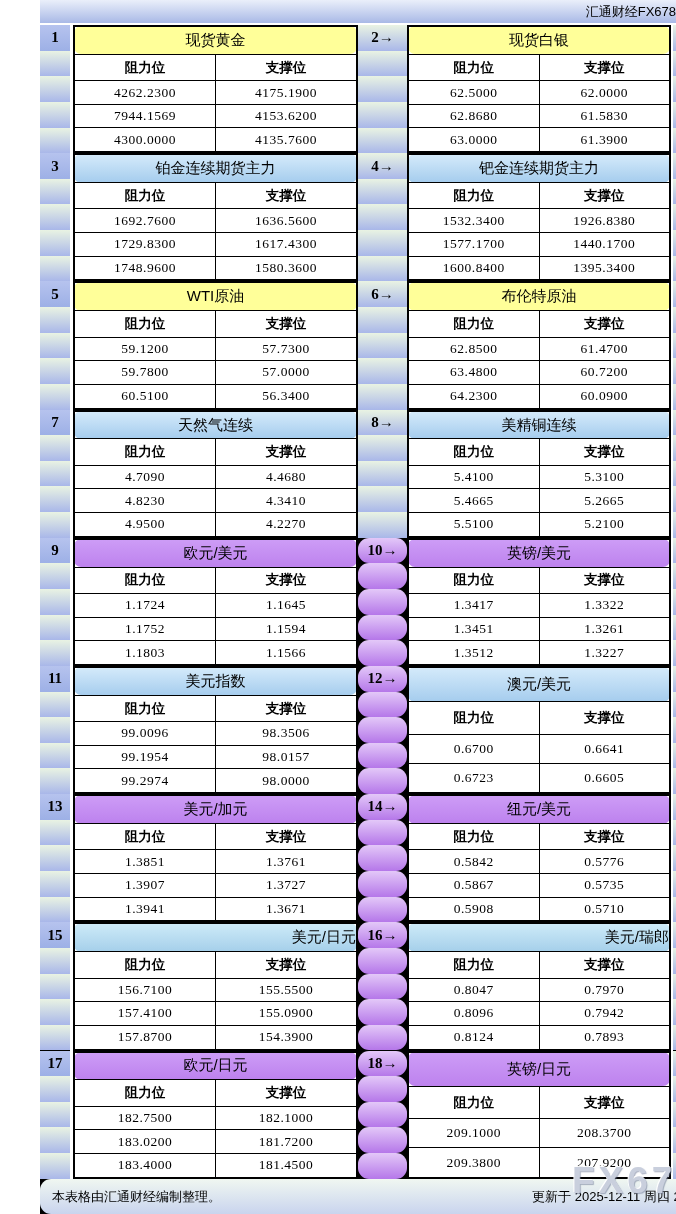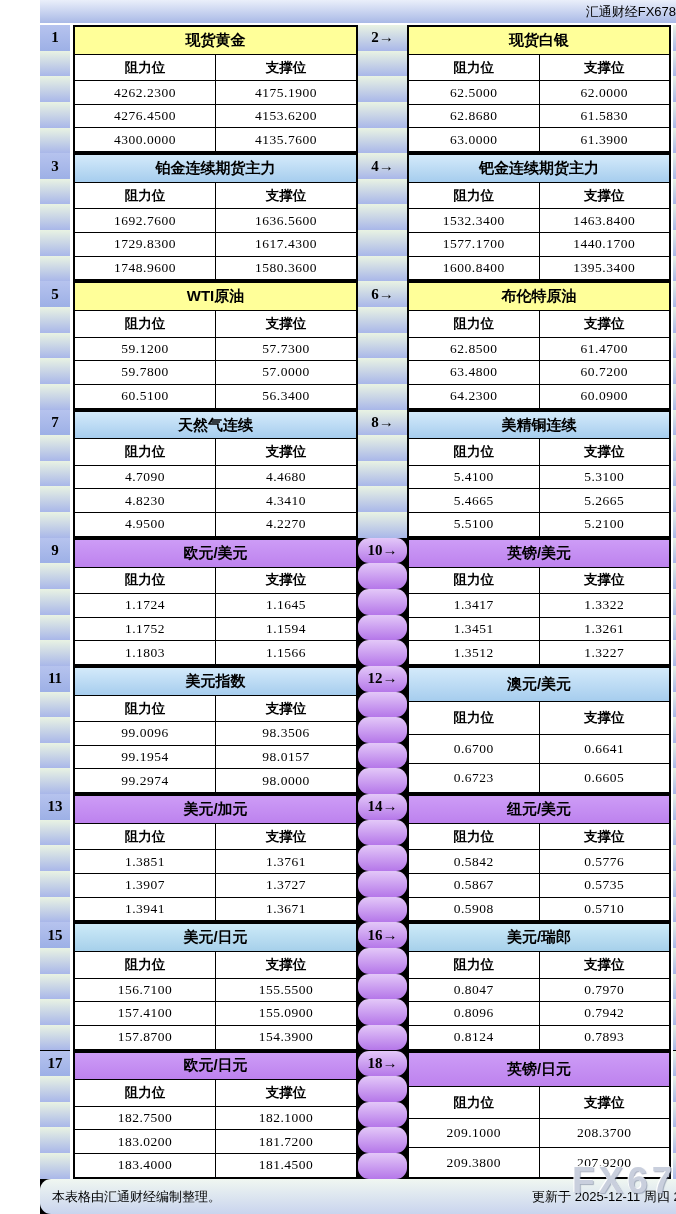--- a/index.html
+++ b/index.html
@@ -28,28 +28,28 @@
   .scol{width:49px;display:flex;flex-direction:column;}
   .scell{height:20%;background:linear-gradient(180deg,#e9f3e3 0%,#a9b7e9 100%);
          display:flex;align-items:center;justify-content:center;}
   .scol.theme-purple .scell{background:linear-gradient(180deg,#e3c8f8 0%,#b577e9 100%);border-radius:11px;}
   .slabel{font-family:"Liberation Serif",serif;font-weight:bold;font-size:15px;}
 
   table.itable{border-collapse:collapse;table-layout:fixed;height:100%;
                border:2px solid #000;background:#fff;}
   table.t1{width:285px;} table.t2{width:264px;}
   table.itable td{border:1px solid #000;text-align:center;vertical-align:middle;padding:0;}
-  td.title{font-weight:bold;font-size:15px;}
+  td.title{font-weight:normal;font-size:15px;border-radius:7px;}
   td.chead{font-weight:bold;font-size:13.5px;background:#fff;}
   td.val{font-family:"Liberation Serif",serif;font-size:13.5px;letter-spacing:0.5px;background:#fff;}
 
   .theme-yellow td.title{background:#FFFF99;}
   .theme-blue td.title{background:linear-gradient(180deg,#d4eafa 0%,#a6cdee 100%);}
   .theme-purple td.title{background:linear-gradient(180deg,#cd9cf6 0%,#bd82ee 100%);}
-  .theme-cyan td.title{background:linear-gradient(180deg,#cdeaf8 0%,#a6d0ea 100%);}
+  .theme-cyan td.title{background:linear-gradient(180deg,#cdeaf8 0%,#a6d0ea 100%);text-align:right;}
 
   
   .footer{flex:1;background:linear-gradient(180deg,#f0f7f1 0%,#c9d4ee 100%);
           display:flex;align-items:center;justify-content:space-between;
           padding:0 10px 0 12px;font-size:13px;box-sizing:border-box;border-radius:11px;}
 
   .watermark{position:absolute;right:15px;bottom:12px;z-index:5;pointer-events:none;
              font-family:"Liberation Sans",sans-serif;font-weight:bold;font-size:37px;
              letter-spacing:4px;color:#c9cfdd;
              text-shadow:-1px -1px 0 rgba(255,255,255,0.95), 1px 1px 1px rgba(110,120,150,0.55);}
@@ -83,21 +83,21 @@
             </tr>
       <tr>
         <td class="chead">阻力位</td>
         <td class="chead">支撑位</td>
       </tr>
       <tr>
         <td class="val">4262.2300</td>
         <td class="val">4175.1900</td>
       </tr>
       <tr>
-        <td class="val">4276.4500</td>
+        <td class="val">7944.1569</td>
         <td class="val">4153.6200</td>
       </tr>
       <tr>
         <td class="val">4300.0000</td>
         <td class="val">4135.7600</td>
       </tr>
     </tbody>
         </table>
 
     <div class="scol theme-blue">
@@ -192,21 +192,21 @@
       <tbody>
             <tr>
               <td class="title" colspan="2">钯金连续期货主力</td>
             </tr>
       <tr>
         <td class="chead">阻力位</td>
         <td class="chead">支撑位</td>
       </tr>
       <tr>
         <td class="val">1532.3400</td>
-        <td class="val">1463.8400</td>
+        <td class="val">1926.8380</td>
       </tr>
       <tr>
         <td class="val">1577.1700</td>
         <td class="val">1440.1700</td>
       </tr>
       <tr>
         <td class="val">1600.8400</td>
         <td class="val">1395.3400</td>
       </tr>
     </tbody>

